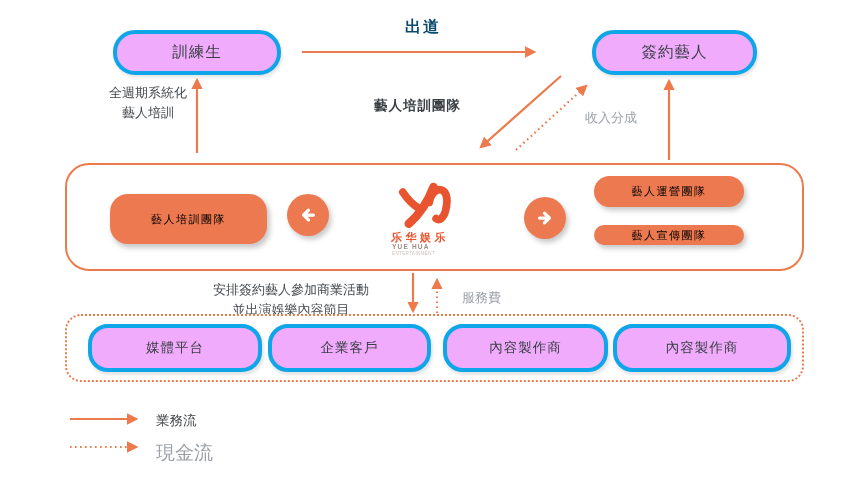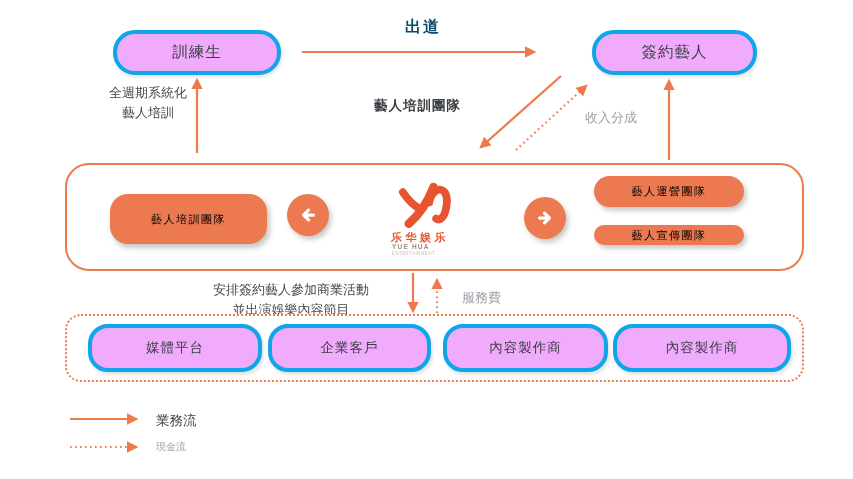--- a/index.html
+++ b/index.html
@@ -24,21 +24,21 @@
   .label.gray{color:#9CA1A7;}
   .label.center{text-align:center;}
   .debut{left:383px;top:15px;width:80px;text-align:center;font-weight:bold;font-size:16px;color:#0c4a6e;letter-spacing:2px;}
   .training-label{left:98px;top:83px;width:100px;}
   .services-label{left:374px;top:96px;letter-spacing:1px;}
   .revenue-label{left:585px;top:108px;}
   .professional-label{left:672px;top:94px;width:82px;}
   .arrange-label{left:198px;top:280px;width:186px;}
   .fee-label{left:462px;top:288px;}
   .legend-business-label{left:156px;top:411px;font-size:13.5px;}
-  .legend-cash-label{left:156px;top:439px;font-size:10px;}
+  .legend-cash-label{left:156px;top:439px;font-size:19px;}
 
   
   .main-box{position:absolute;left:65px;top:163px;width:735px;height:104px;
     border:2px solid #ED7A4B;border-radius:24px;background:#fff;}
   .pill-solid{
     position:absolute;display:flex;align-items:center;justify-content:center;
     background:#ED7950;border-radius:18px;color:#000000;font-weight:normal;
     font-size:11px;letter-spacing:1.5px;
     box-shadow:2.5px 3.5px 5px rgba(120,120,120,0.4);
   }

